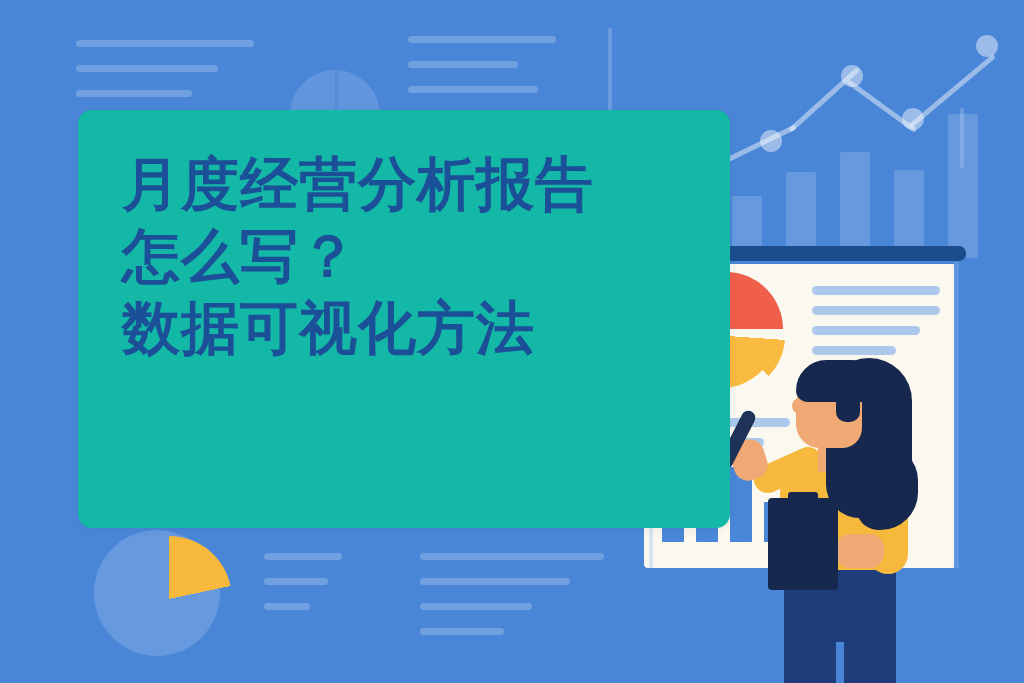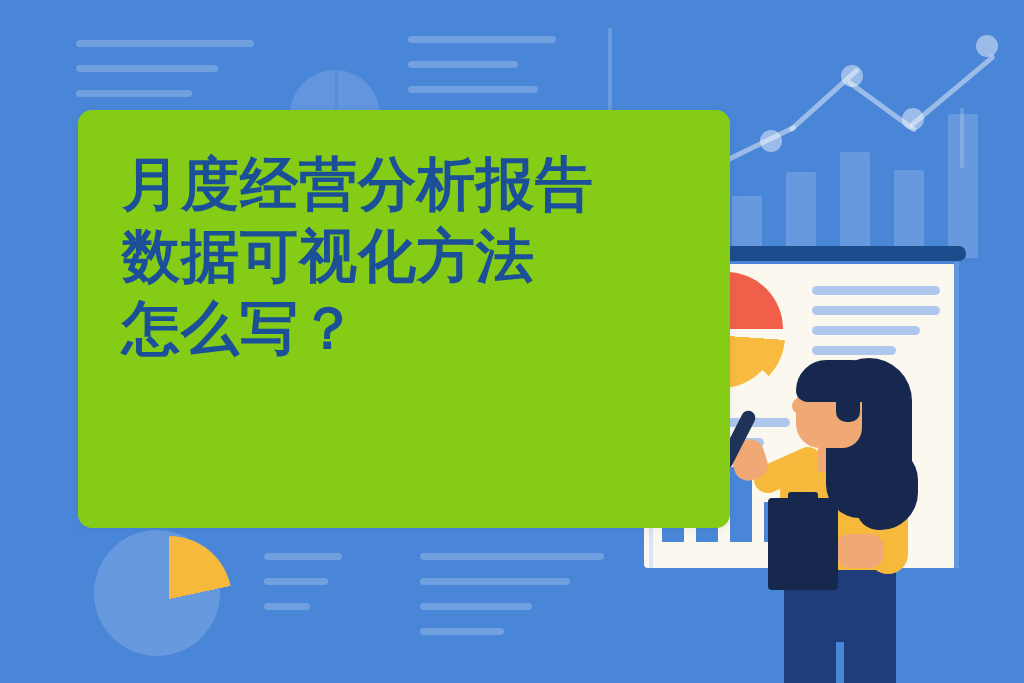--- a/index.html
+++ b/index.html
@@ -72,21 +72,21 @@
   }
   .bl-pie-slice {
     position: absolute;
     inset: 0;
     border-radius: 50%;
   }
 
   
   .title-card {
     position: absolute;
-    background: #84cc16;
+    background: #14b8a6;
     border-radius: 14px;
     box-shadow: 0 2px 10px rgba(20,50,100,0.07);
   }
   .title-text {
     position: absolute;
     color: #1b5098;
     font-weight: bold;
     letter-spacing: 1px;
     white-space: nowrap;
   }
@@ -281,18 +281,18 @@
 
     <div class="shape skin" style="left:142px; top:48px; width:18px; height:22px; border-radius:9px;"></div>
 
     <div class="shape hair" style="left:96px; top:8px; width:86px; height:42px; border-radius:42px 42px 10px 16px;"></div>
     <div class="shape hair" style="left:136px; top:30px; width:24px; height:40px; border-radius:10px;"></div>
   </div>
 
   <div class="title-card" style="left:78px; top:110px; width:652px; height:418px;">
     <div class="title-text" style="left:44px; top:38px;">
       <span class="title-line">月度经营分析报告</span>
+      <span class="title-line">怎么写？</span>
       <span class="title-line">数据可视化方法</span>
-      <span class="title-line">怎么写？</span>
     </div>
   </div>
 
 </div>
 
 </body></html>

